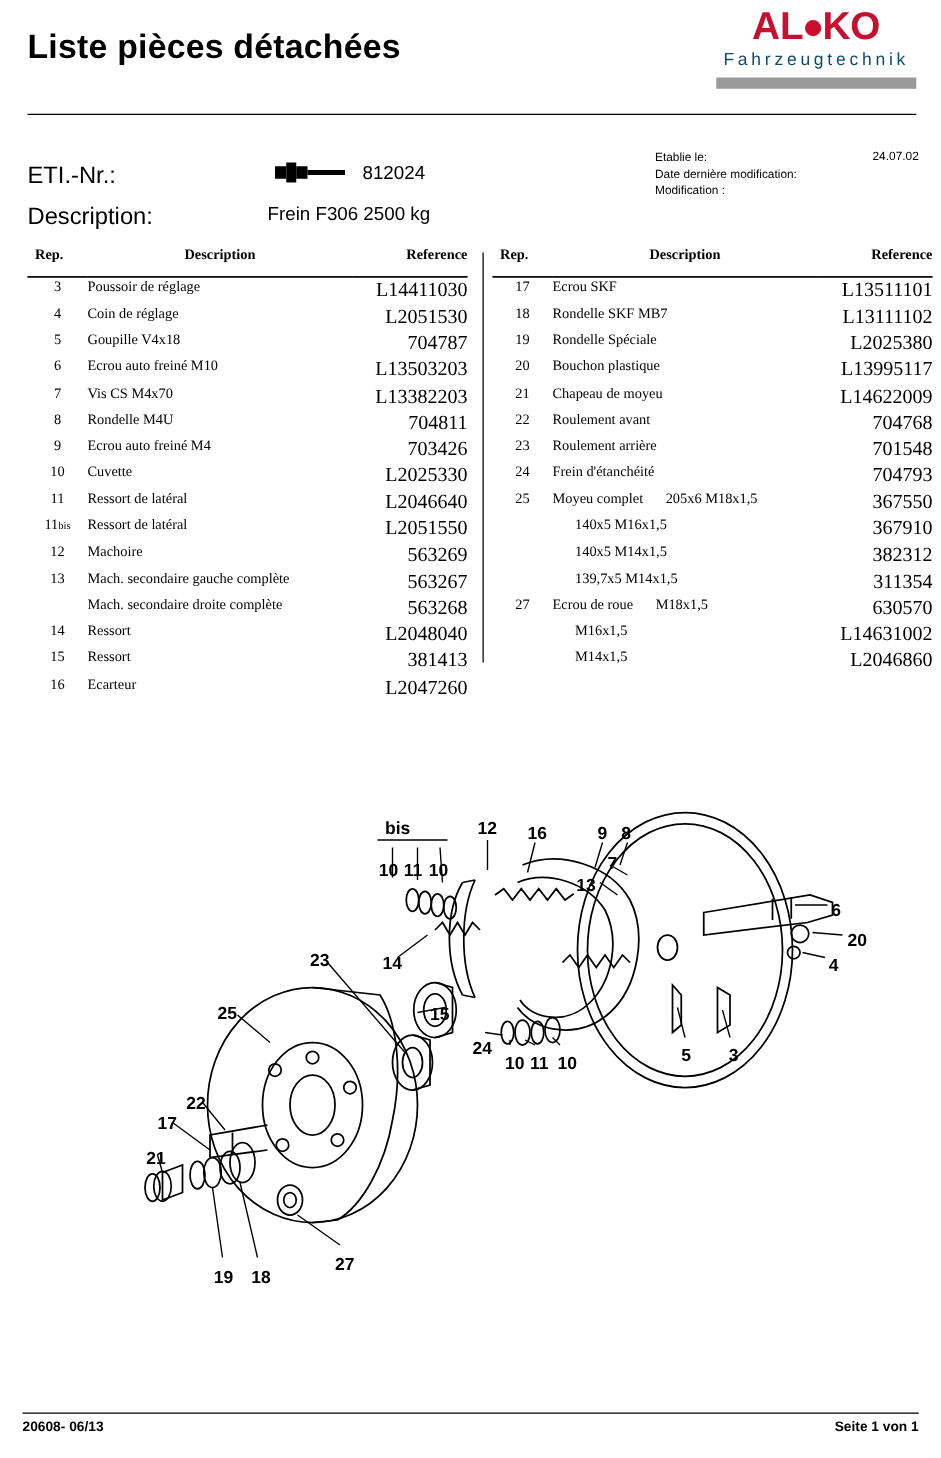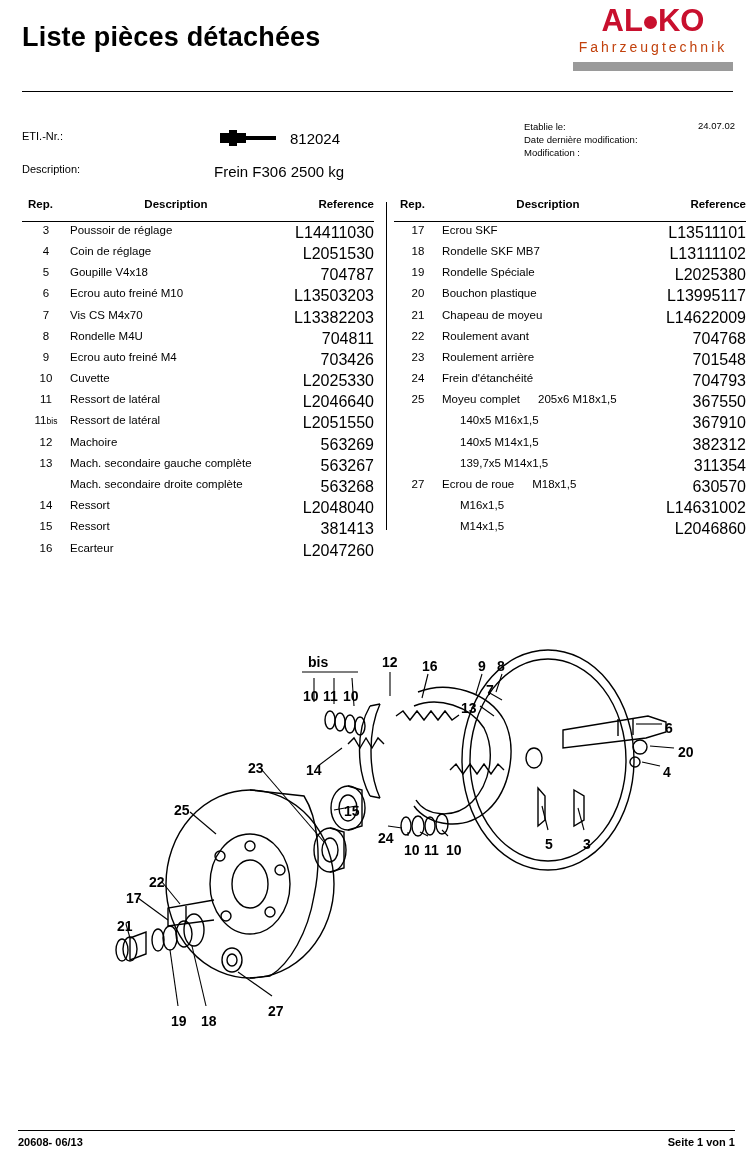--- a/index.html
+++ b/index.html
@@ -55,21 +55,21 @@
     width: 13px;
     height: 13px;
     border-radius: 50%;
     background: #c8102e;
     vertical-align: 2px;
     margin: 0 1px;
   }
   .logo-sub {
     font-size: 14px;
     letter-spacing: 3px;
-    color: #c2410c;
+    color: #0c4a6e;
     margin-top: 1px;
   }
   .logo-bar {
     margin-top: 7px;
     height: 9px;
     background: #9a9a9a;
     width: 160px;
   }
   .header-rule {
     position: absolute;
@@ -80,21 +80,21 @@
   }
 
   
   .meta {
     position: relative;
     height: 78px;
     margin-top: 24px;
   }
   .meta-label {
     position: absolute;
-    font-size: 11px;
+    font-size: 19px;
     text-align: center;
   }
   .lbl-etl { left: 4px; top: 14px; }
   .lbl-desc { left: 4px; top: 47px; }
   .val-etl {
     position: absolute;
     left: 272px;
     top: 14px;
     font-size: 15px;
   }
@@ -132,20 +132,21 @@
   
   .tables {
     position: relative;
     margin-top: 4px;
     height: 340px;
   }
   .col {
     position: absolute;
     top: 0;
     width: 352px;
+    font-family: Liberation Serif, serif;
   }
   .col-left { left: 4px; }
   .col-right { left: 376px; }
   .divider {
     position: absolute;
     left: 368px;
     top: 4px;
     width: 1px;
     height: 328px;
     background: #000;

